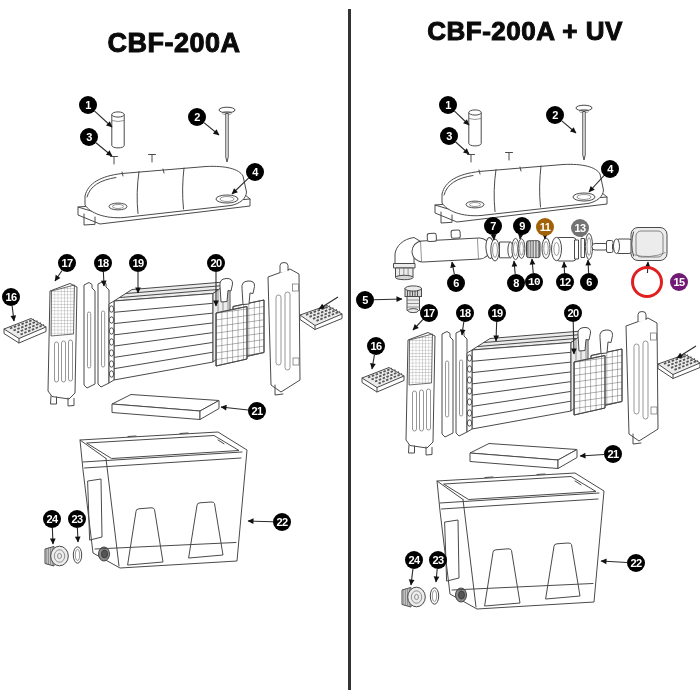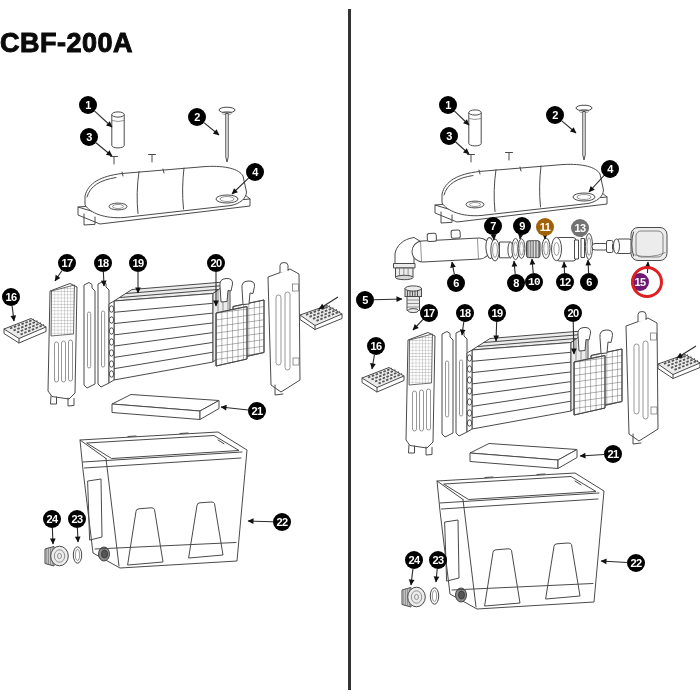--- a/index.html
+++ b/index.html
@@ -1,19 +1,19 @@
 <!DOCTYPE html>
 <html><head>
 <meta charset="utf-8">
 <style>
   html,body{margin:0;padding:0;background:#fff;}
   .stage{position:relative;width:700px;height:700px;background:#fff;overflow:hidden;
          font-family:"Liberation Sans",sans-serif;}
   .divider{position:absolute;background:#333;}
-  .title{position:absolute;font-weight:bold;color:#0b0b0b;
+  .title{position:absolute;text-align:center;font-weight:bold;color:#0b0b0b;
          -webkit-text-stroke:1px #0b0b0b;letter-spacing:.5px;}
   .title-left{left:0;top:29px;width:348px;font-size:27px;line-height:28px;}
   .title-right{left:351px;top:17px;width:348px;font-size:26px;line-height:29px;}
   .badge{position:absolute;width:18px;height:18px;border-radius:50%;background:#000;color:#fff;
          font-weight:bold;font-size:11px;line-height:18px;text-align:center;letter-spacing:-.5px;z-index:5;}
   .ring{position:absolute;width:26px;height:26px;border:3px solid #e02020;border-radius:50%;z-index:6;}
   svg.art{position:absolute;left:0;top:0;}
   .s{fill:none;stroke:#4a4a4a;stroke-width:1;stroke-linejoin:round;stroke-linecap:round;}
   .w{fill:#fff;stroke:#4a4a4a;stroke-width:1;stroke-linejoin:round;}
   .g1{fill:#ececec;stroke:#4a4a4a;stroke-width:1;stroke-linejoin:round;}
@@ -290,20 +290,21 @@
         <line x1="573.2194469320924" y1="321.99732421578744" x2="574" y2="354" class="lead" marker-end="url(#arr)"></line>
         <line x1="604.0164835303193" y1="454.544455543617" x2="580" y2="456" class="lead" marker-end="url(#arr)"></line>
         <line x1="627.0146579901842" y1="562.4865518851534" x2="601" y2="561" class="lead" marker-end="url(#arr)"></line>
         <line x1="437.1851782856173" y1="568.9630388582093" x2="436" y2="582" class="lead" marker-end="url(#arr)"></line>
         <line x1="412.9276930144341" y1="568.9358915463823" x2="411" y2="585" class="lead" marker-end="url(#arr)"></line>
       </g>
   </svg>
 
   <div class="title title-left">CBF-200A</div>
   <div class="title title-right">
+    <div>CBF-200A + UV</div>
   </div>
 
   <div class="divider" style="left: 348px; top: 9px; height: 681px; width: 3px; background: rgb(51, 51, 51);"></div>
 
   <div id="badges">
       <div class="badge" style="left: 79px; top: 96px; background: rgb(0, 0, 0); color: rgb(255, 255, 255);">1</div>
       <div class="badge" style="left: 188px; top: 108px; background: rgb(0, 0, 0); color: rgb(255, 255, 255);">2</div>
       <div class="badge" style="left: 80px; top: 128px; background: rgb(0, 0, 0); color: rgb(255, 255, 255);">3</div>
       <div class="badge" style="left: 246px; top: 163px; background: rgb(0, 0, 0); color: rgb(255, 255, 255);">4</div>
       <div class="badge" style="left: 2px; top: 288px; background: rgb(0, 0, 0); color: rgb(255, 255, 255);">16</div>
@@ -322,21 +323,21 @@
       <div class="badge" style="left: 356px; top: 291px; background: rgb(0, 0, 0); color: rgb(255, 255, 255);">5</div>
       <div class="badge" style="left: 447px; top: 274px; background: rgb(0, 0, 0); color: rgb(255, 255, 255);">6</div>
       <div class="badge" style="left: 484px; top: 217px; background: rgb(0, 0, 0); color: rgb(255, 255, 255);">7</div>
       <div class="badge" style="left: 507px; top: 274px; background: rgb(0, 0, 0); color: rgb(255, 255, 255);">8</div>
       <div class="badge" style="left: 513px; top: 217px; background: rgb(0, 0, 0); color: rgb(255, 255, 255);">9</div>
       <div class="badge" style="left: 525px; top: 273px; background: rgb(0, 0, 0); color: rgb(255, 255, 255); font-family: Liberation Mono, monospace;">10</div>
       <div class="badge" style="left: 536px; top: 218px; background: #a16207; color: rgb(255, 255, 255);">11</div>
       <div class="badge" style="left: 556px; top: 273px; background: rgb(0, 0, 0); color: rgb(255, 255, 255); border-radius: 9px;">12</div>
       <div class="badge" style="left: 571px; top: 219px; background: #737373; color: rgb(255, 255, 255);">13</div>
       <div class="badge" style="left: 580px; top: 273px; background: rgb(0, 0, 0); color: rgb(255, 255, 255);">6</div>
-      <div class="badge" style="left: 631px; top: 273px; background: #701a75; color: rgb(255, 255, 255);">15</div>
+      <div class="badge" style="left: 670px; top: 273px; background: #701a75; color: rgb(255, 255, 255);">15</div>
       <div class="ring" style="left: 631px; top: 266px; border-color: rgb(224, 32, 32);"></div>
       <div class="badge" style="left: 367px; top: 337px; background: rgb(0, 0, 0); color: rgb(255, 255, 255);">16</div>
       <div class="badge" style="left: 420px; top: 304px; background: rgb(0, 0, 0); color: rgb(255, 255, 255);">17</div>
       <div class="badge" style="left: 456px; top: 304px; background: rgb(0, 0, 0); color: rgb(255, 255, 255);">18</div>
       <div class="badge" style="left: 488px; top: 304px; background: rgb(0, 0, 0); color: rgb(255, 255, 255);">19</div>
       <div class="badge" style="left: 564px; top: 304px; background: rgb(0, 0, 0); color: rgb(255, 255, 255);">20</div>
       <div class="badge" style="left: 604px; top: 445px; background: rgb(0, 0, 0); color: rgb(255, 255, 255);">21</div>
       <div class="badge" style="left: 627px; top: 554px; background: rgb(0, 0, 0); color: rgb(255, 255, 255);">22</div>
       <div class="badge" style="left: 429px; top: 551px; background: rgb(0, 0, 0); color: rgb(255, 255, 255);">23</div>
       <div class="badge" style="left: 405px; top: 551px; background: rgb(0, 0, 0); color: rgb(255, 255, 255);">24</div>

